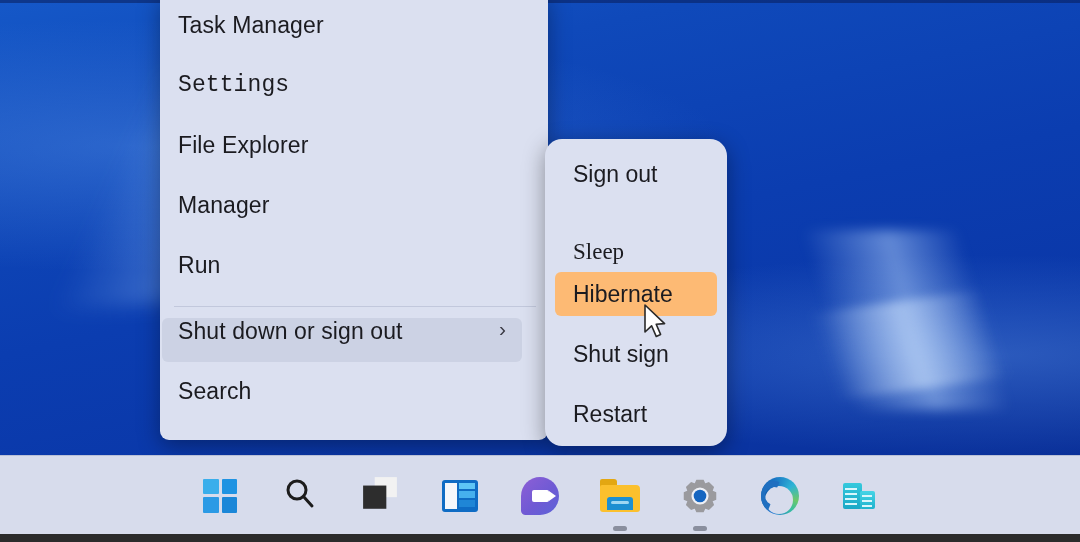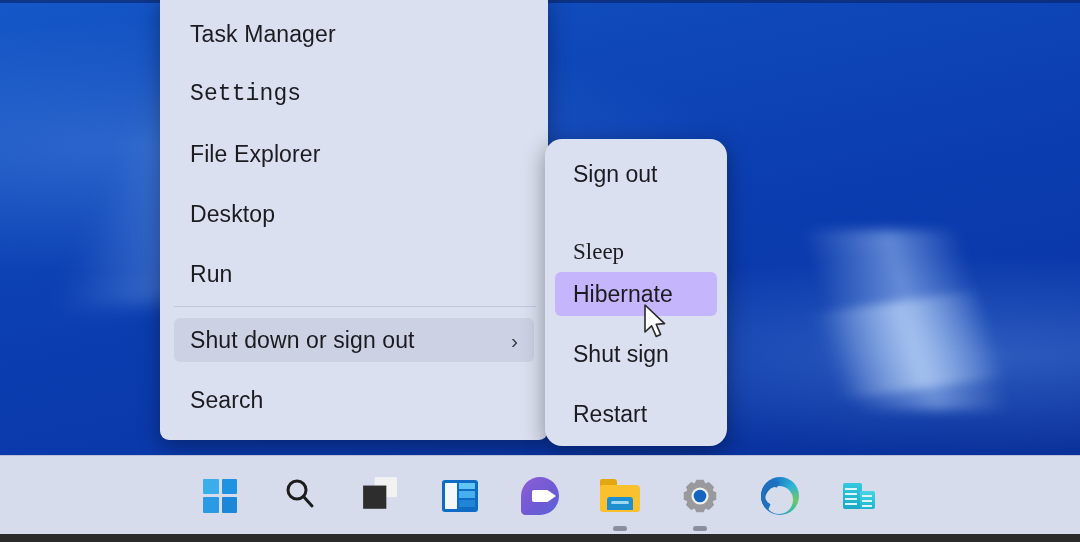--- a/index.html
+++ b/index.html
@@ -43,22 +43,22 @@
 
   
   .ctx-menu{
     position:absolute;left:160px;top:-6px;width:388px;height:446px;
     background:#dbe0f0;
     border-bottom-left-radius:9px;border-bottom-right-radius:9px;
     box-shadow:0 6px 22px rgba(0,0,0,.35);
     overflow:hidden;
   }
   .ctx-item{
-    position:absolute;left:14px;width:360px;height:44px;
-    display:flex;align-items:center;
+    position:absolute;left:2px;width:360px;height:44px;
+    display:flex;
     border-radius:6px;
     box-sizing:border-box;padding:0 16px;
     color:#1b1b20;font-size:23px;letter-spacing:.1px;
   }
   .ctx-item.hl{background:#ccd2e4;}
   .ctx-label{white-space:nowrap;}
   .ctx-chevron{margin-left:auto;font-size:21px;color:#3a3a44;line-height:1;}
   .ctx-sep{
     position:absolute;left:14px;width:362px;height:1px;
     background:#c2c8dc;
@@ -71,21 +71,21 @@
     border-radius:17px;
     box-shadow:0 6px 22px rgba(0,0,0,.38);
     overflow:hidden;
   }
   .sub-item{
     position:absolute;left:10px;width:162px;height:44px;
     display:flex;align-items:center;
     border-radius:6px;padding:0 18px;box-sizing:border-box;
     color:#1b1b20;font-size:23px;
   }
-  .sub-item.hl{background:#c4b5fd;}
+  .sub-item.hl{background:#fdba74;}
 
   
   .cursor{position:absolute;left:643px;top:303px;width:26px;height:38px;}
 
   
   .taskbar{
     position:absolute;left:0;top:455px;width:1080px;height:87px;
     background:#d7dcec;
     border-top:1px solid #b9c0d6;
     box-sizing:border-box;
@@ -168,21 +168,21 @@
       <div class="ctx-item" style="top: 18px;">
         <span class="ctx-label">Task Manager</span>
       </div>
       <div class="ctx-item" style="top: 78px; font-family: Liberation Mono, monospace;">
         <span class="ctx-label">Settings</span>
       </div>
       <div class="ctx-item" style="top: 138px;">
         <span class="ctx-label">File Explorer</span>
       </div>
       <div class="ctx-item" style="top: 198px;">
-        <span class="ctx-label">Desktop</span>
+        <span class="ctx-label">Manager</span>
       </div>
       <div class="ctx-item" style="top: 258px;">
         <span class="ctx-label">Run</span>
       </div>
       <div class="ctx-sep" style="top: 312px;"></div>
       <div class="ctx-item hl" style="top: 324px;">
         <span class="ctx-label">Shut down or sign out</span>
         <span class="ctx-chevron">›</span>
       </div>
       <div class="ctx-item" style="top: 384px;">

